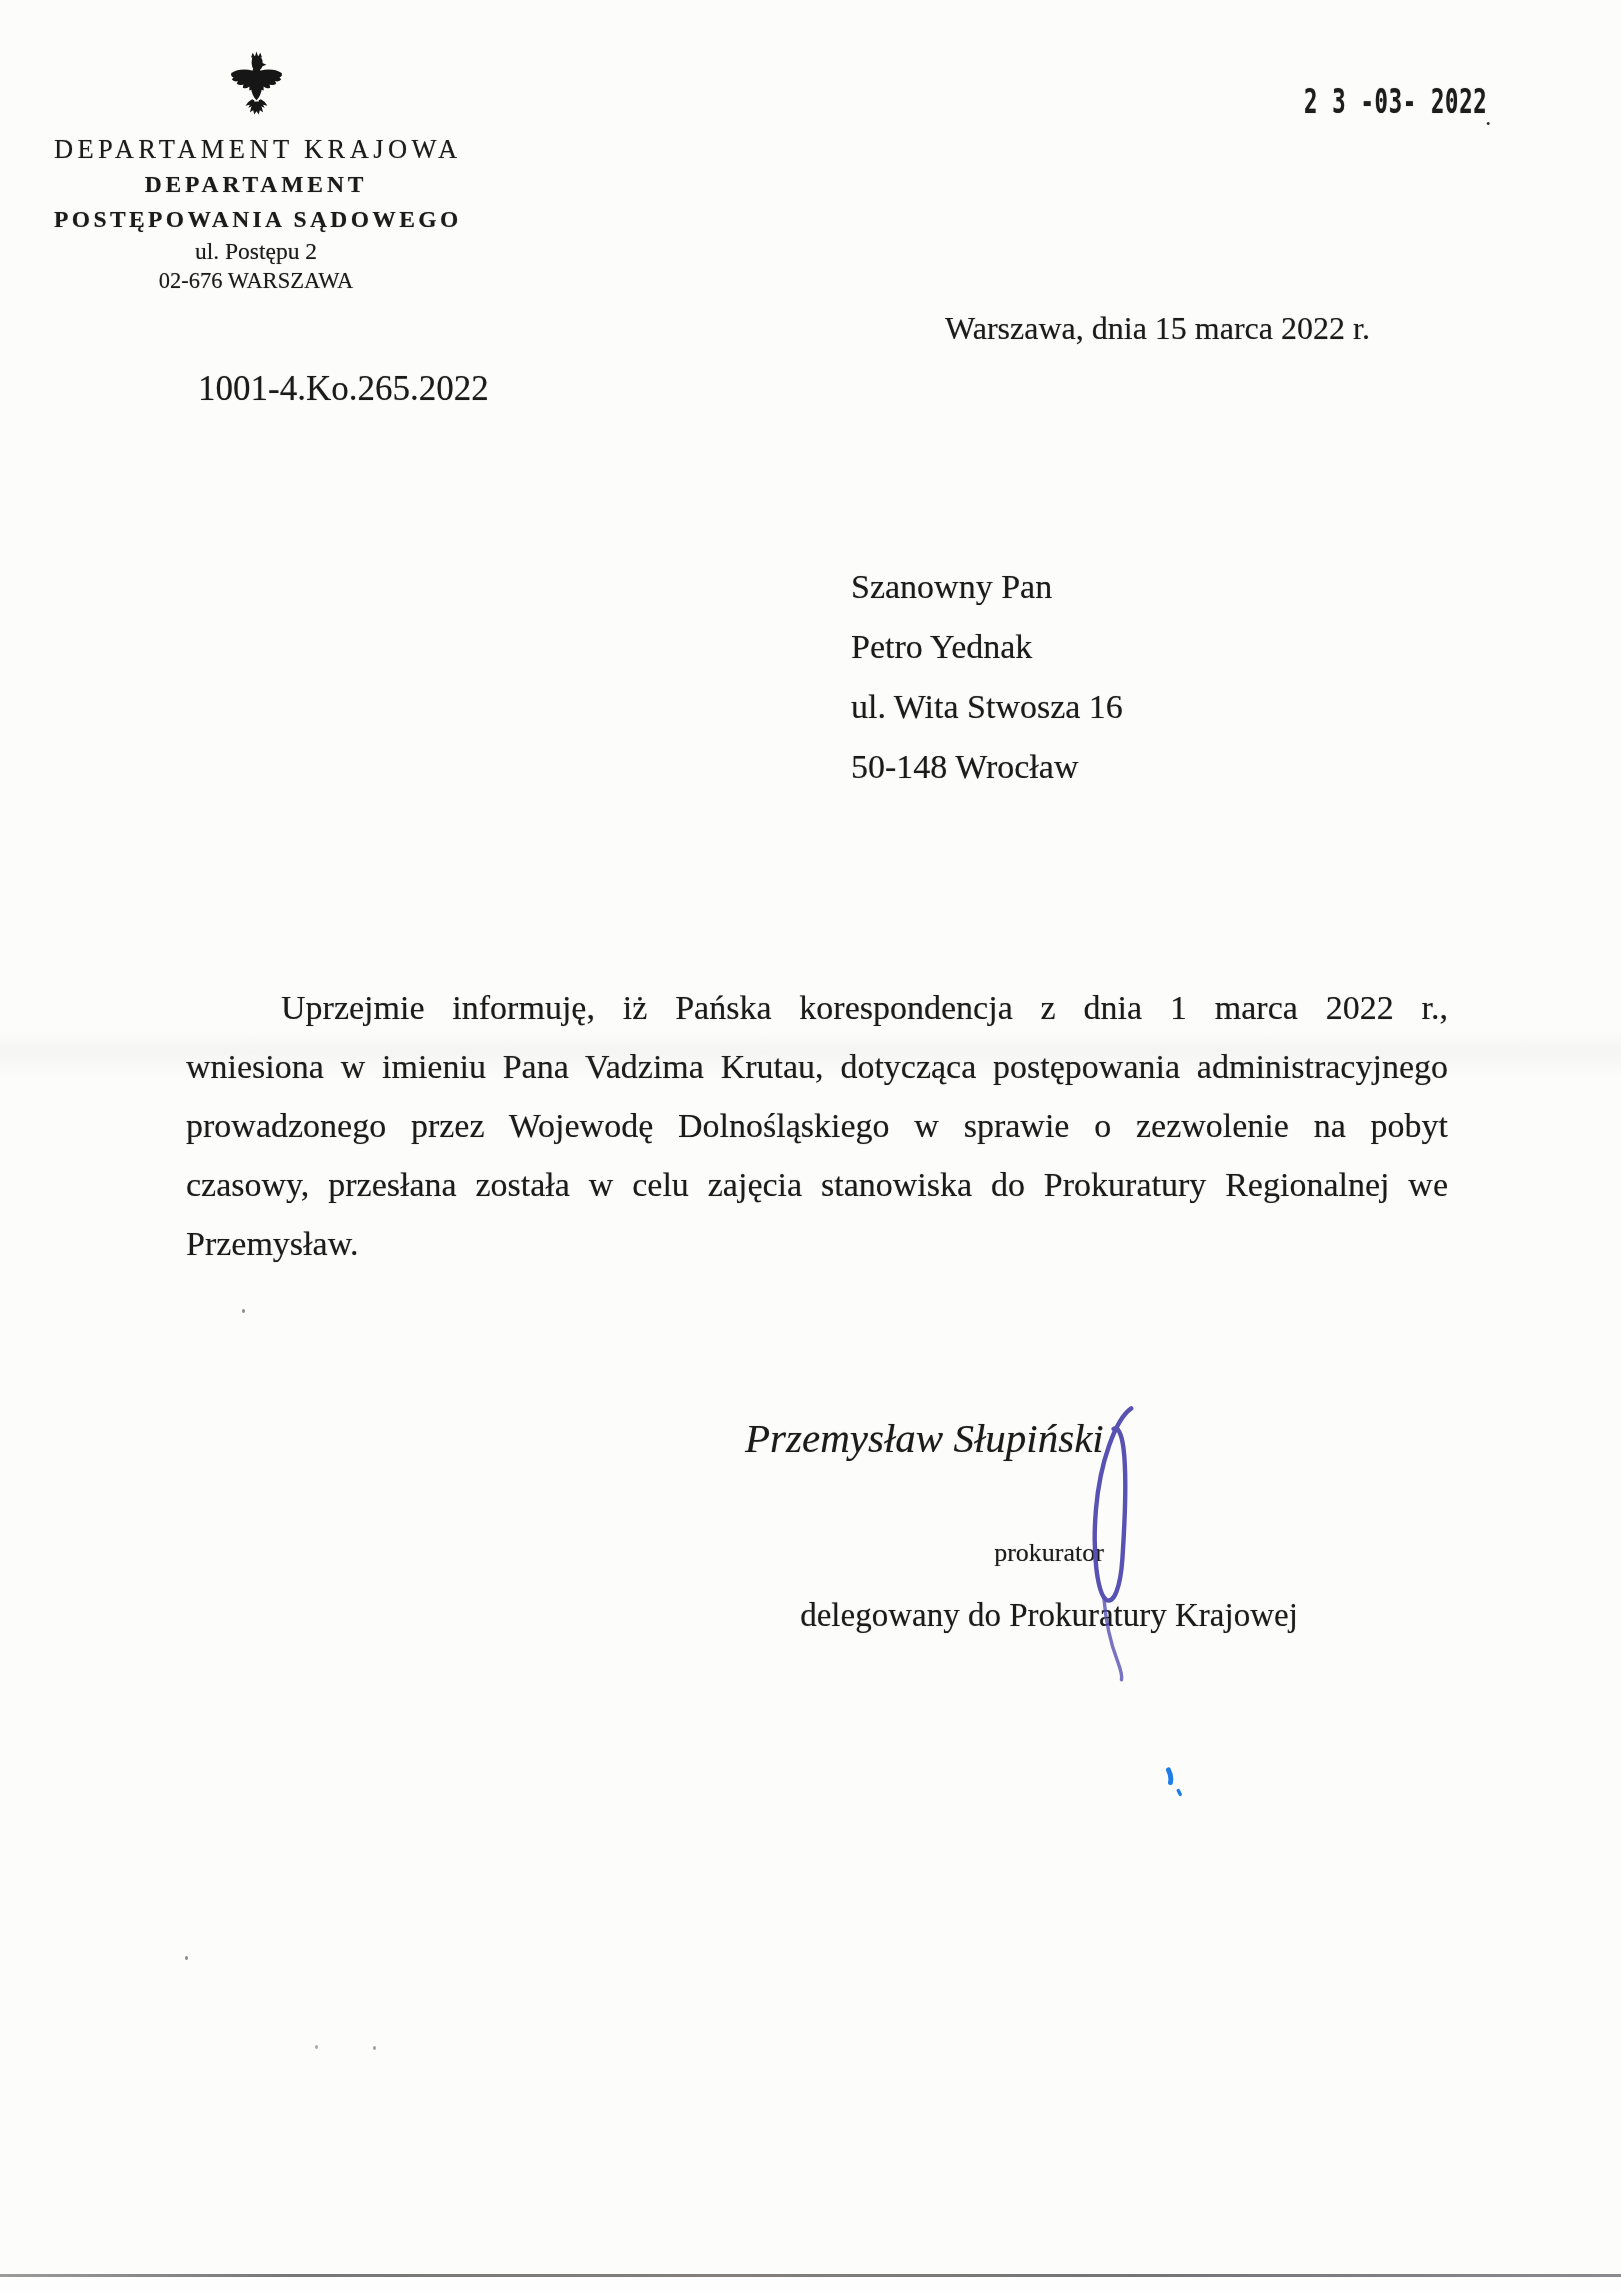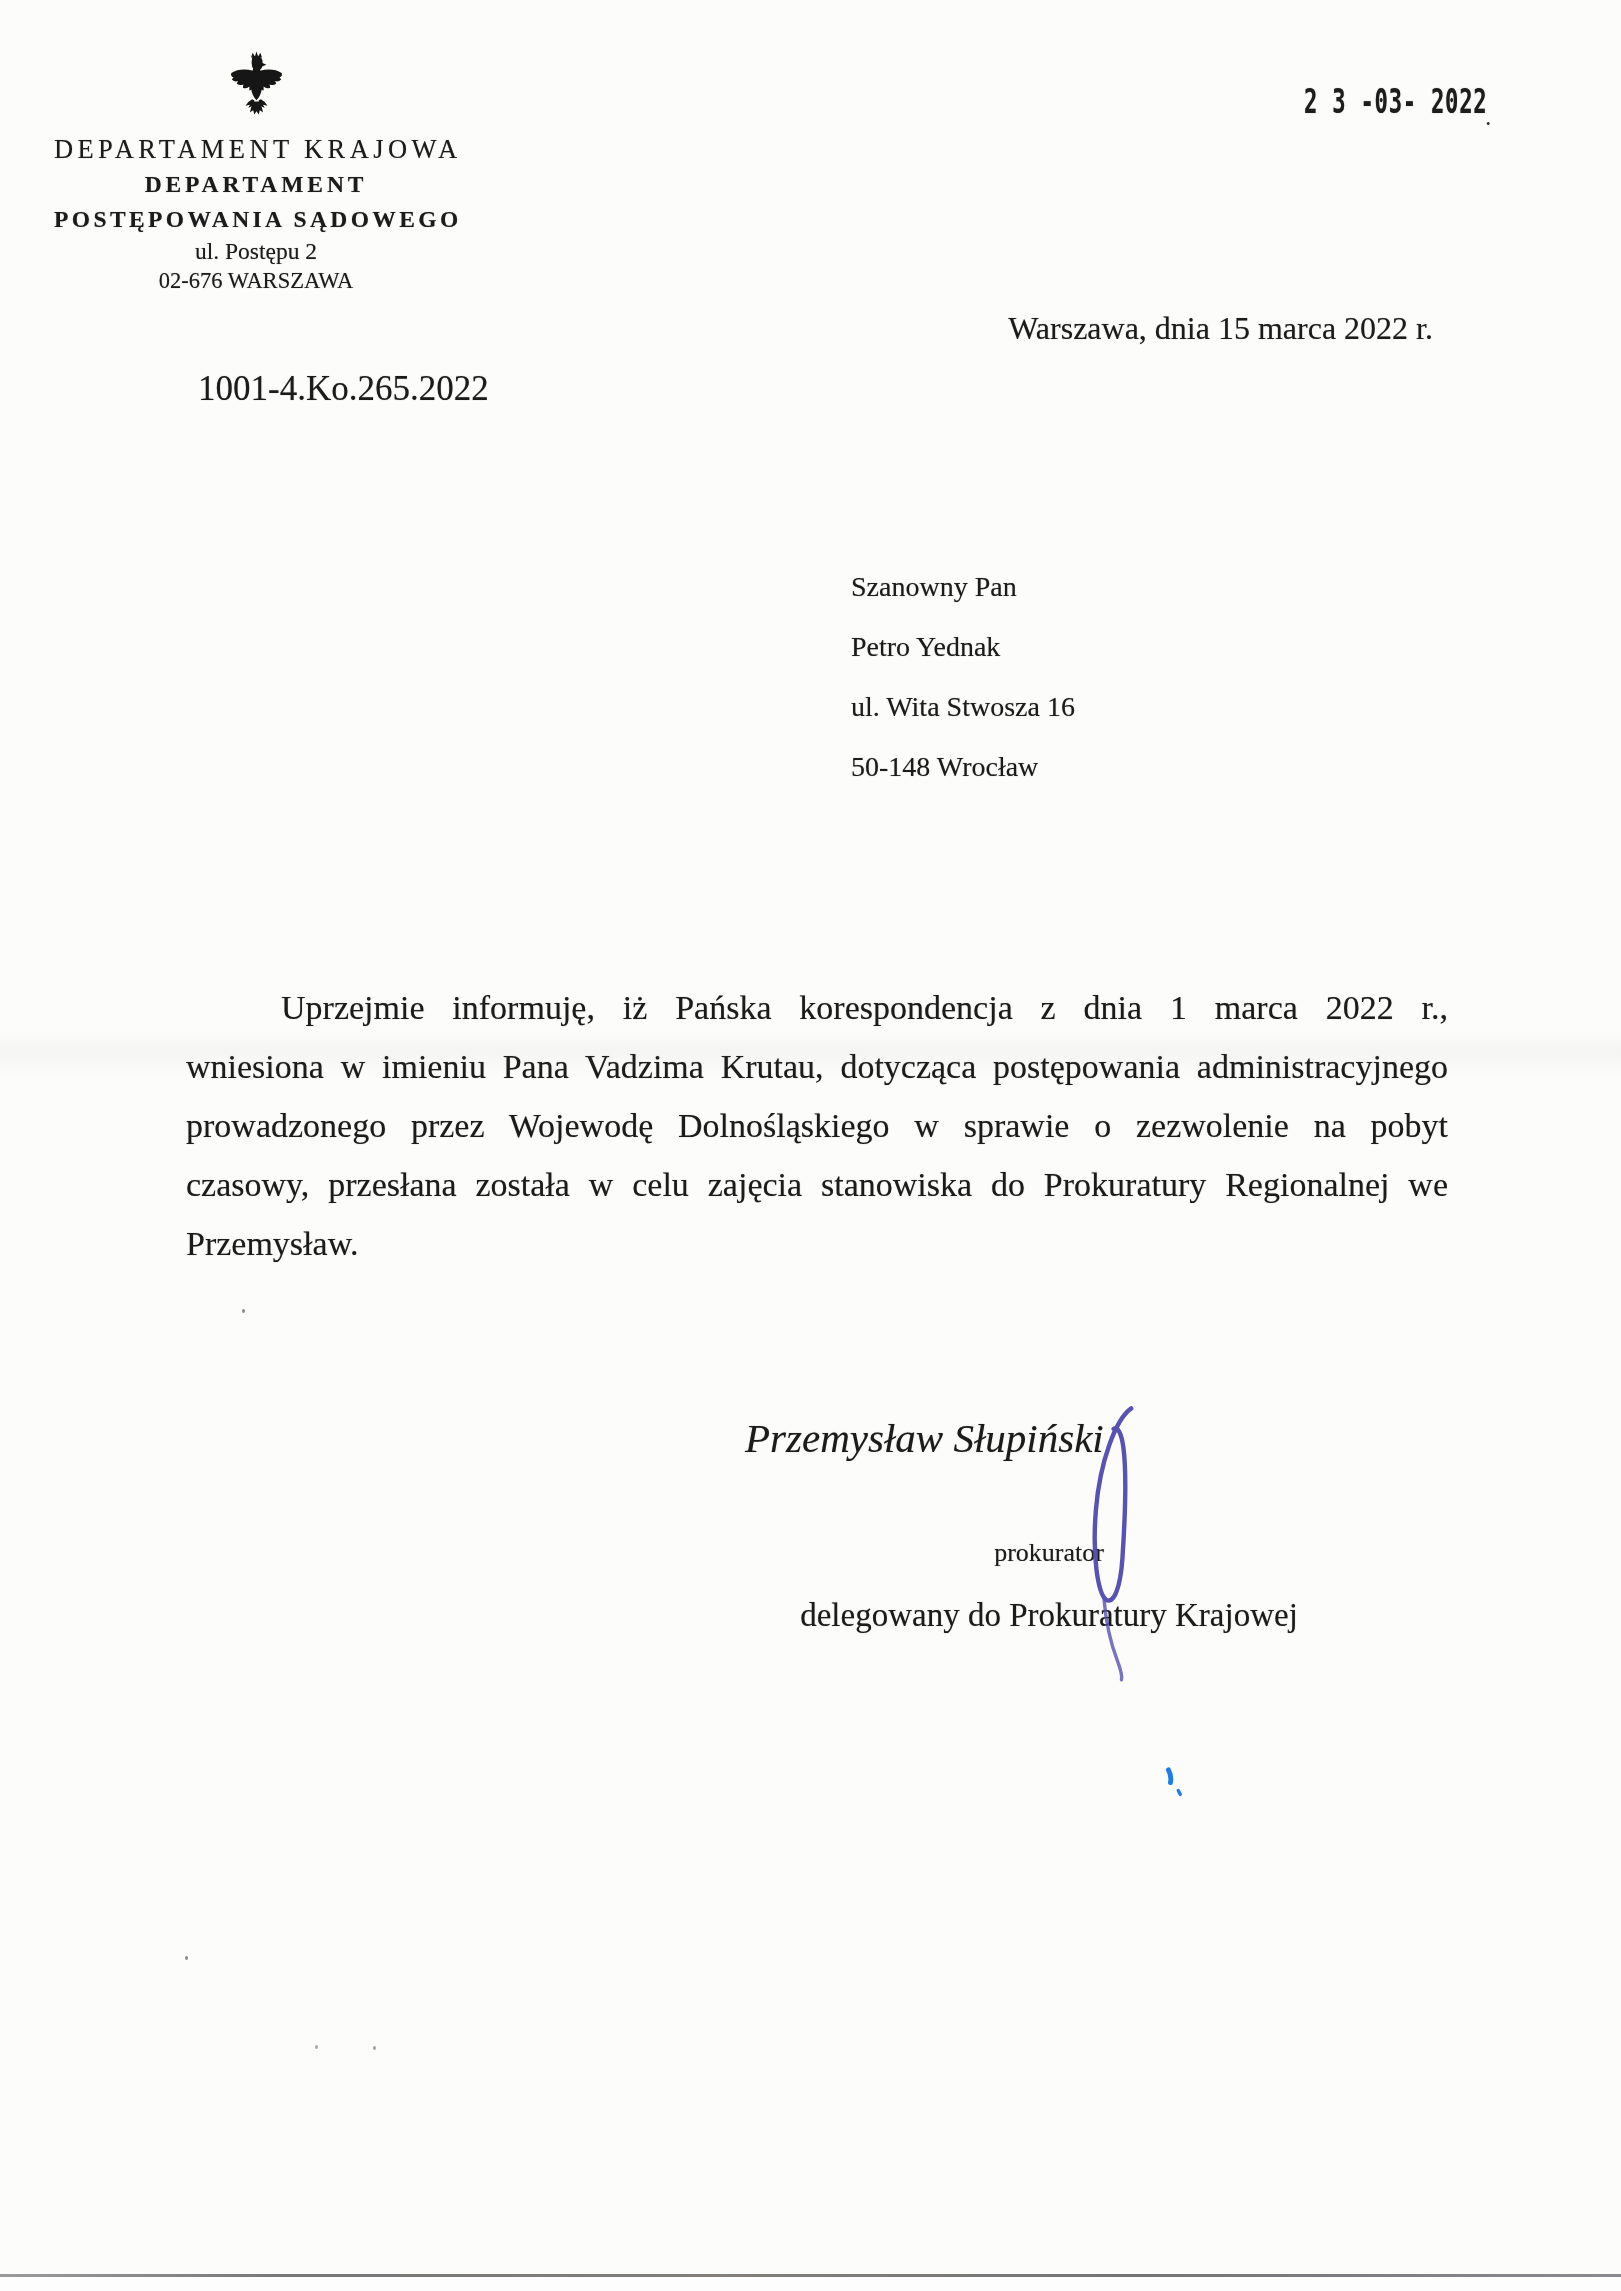--- a/index.html
+++ b/index.html
@@ -80,34 +80,34 @@
     left: 1485px;
     top: 102px;
     font-size: 25.5px;
     color: #2a2a2a;
   }
   
   #dateline {
     left: 882px;
     top: 310px;
     width: 551px;
-    text-align: right;
+    text-align: center;
     font-size: 32px;
   }
   
   #reference-number {
     left: 198px;
     top: 369px;
     font-size: 35px;
   }
   
   #recipient {
     left: 851px;
     top: 557px;
-    font-size: 28px;
+    font-size: 34px;
   }
   #recipient .r-line {
     height: 60px;
     line-height: 60px;
   }
   
   #body-par {
     left: 186px;
     top: 978px;
     width: 1262px;

